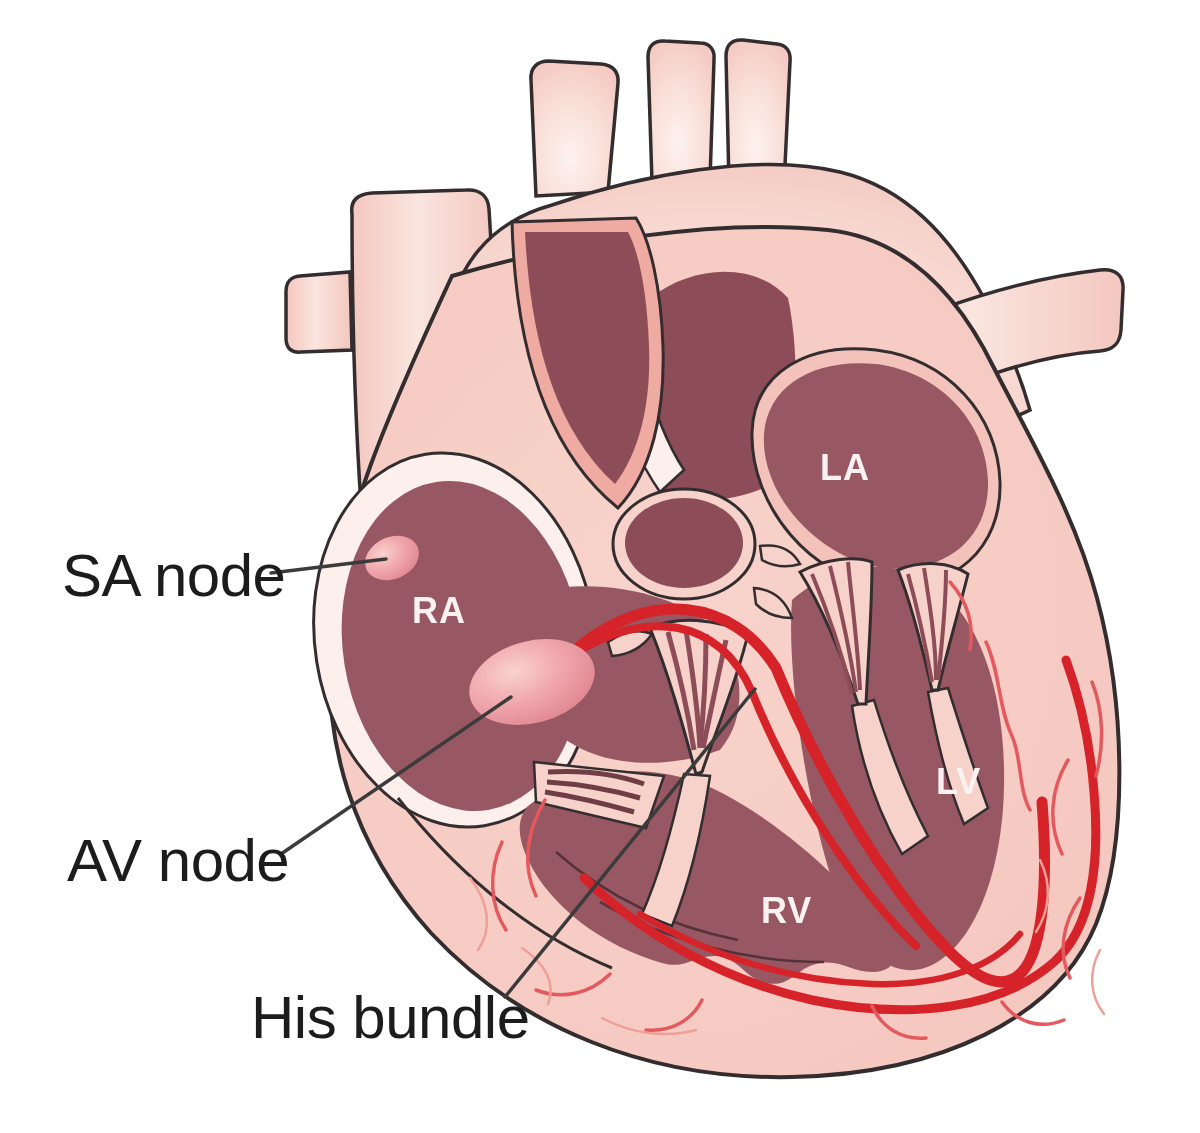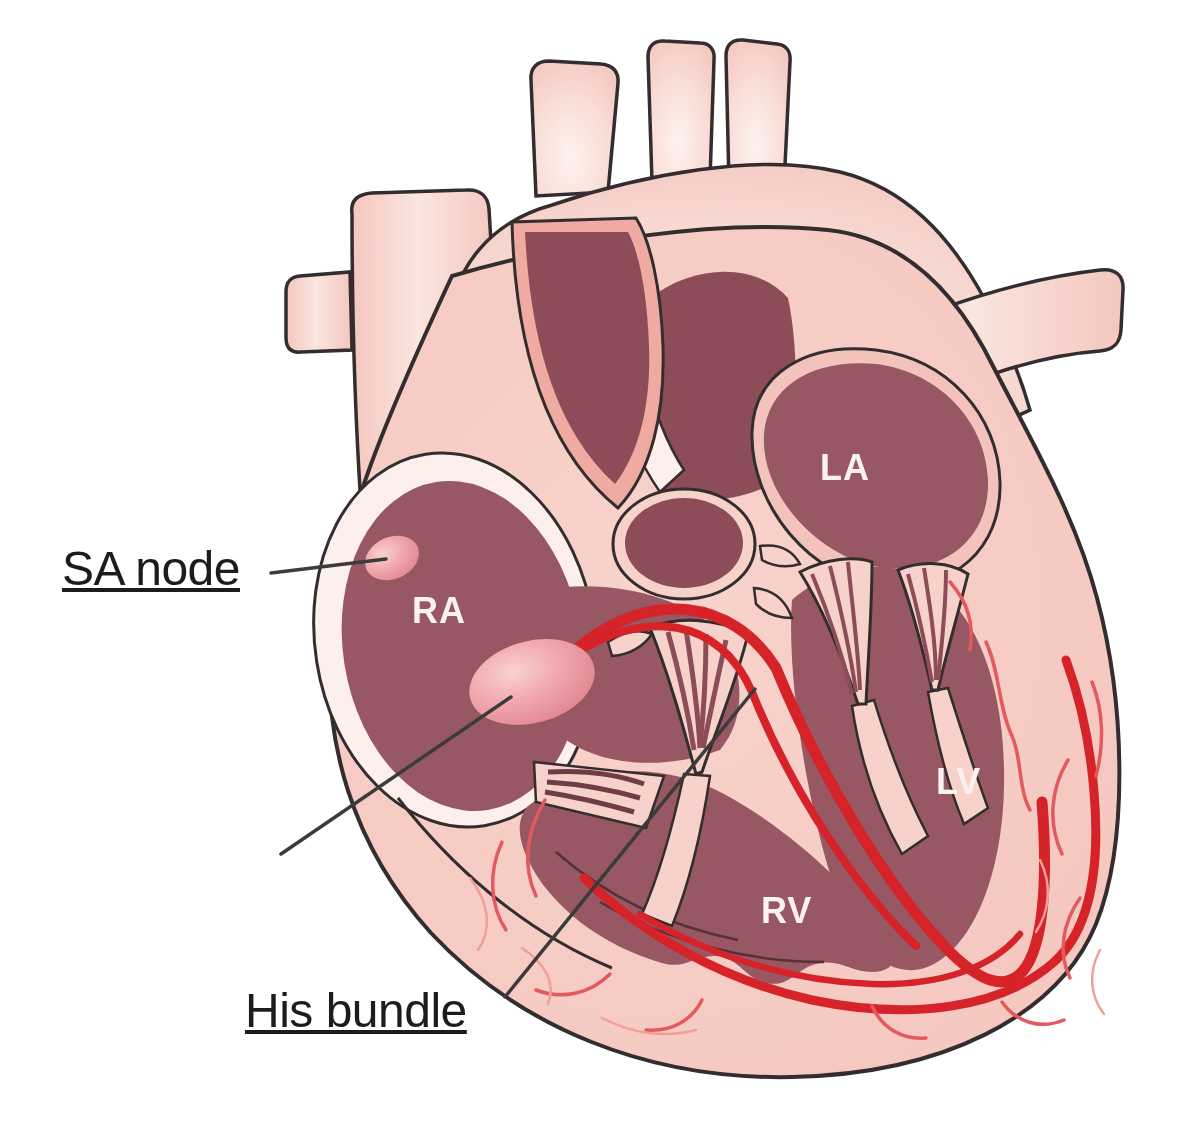--- a/index.html
+++ b/index.html
@@ -3,22 +3,22 @@
 <meta charset="utf-8">
 <style>
   html,body{margin:0;padding:0;background:#fff;}
   .stage{
     position:relative;width:1200px;height:1133px;overflow:hidden;
     background:var(--background,#fff);
     font-family:"Liberation Sans", sans-serif;
   }
   .stage svg{position:absolute;left:0;top:0;}
   .ann{
-    position:absolute;font-size:48px;font-weight:400;
-    color:var(--annotation-text,#1c1c1c);letter-spacing:-0.5px;white-space:nowrap;text-decoration:underline;
+    position:absolute;font-size:60px;font-weight:400;
+    color:var(--annotation-text,#1c1c1c);letter-spacing:-0.5px;white-space:nowrap;
   }
   .chm{
     position:absolute;font-size:36px;font-weight:700;
     color:var(--chamber-text,#faf1f0);letter-spacing:1px;white-space:nowrap;
   }
 </style>
 </head>
 <body>
 
 <div class="stage">
@@ -162,20 +162,21 @@
     <ellipse cx="532" cy="682" rx="64" ry="41" transform="rotate(-15 532 682)" fill="url(#gNode)"></ellipse>
 
     <g fill="none" style="stroke:var(--pointer-line)" stroke-width="3.5" stroke-linecap="round">
       <path d="M 271,573 L 386,559"></path>
       <path d="M 281,854 L 511,697"></path>
       <path d="M 505,997 L 755,689"></path>
     </g>
   </svg>
 
   <div class="ann" style="left:62px;top:541px">SA node</div>
-  <div class="ann" style="left:245px;top:983px">His bundle</div>
+  <div class="ann" style="left:67px;top:826px">AV node</div>
+  <div class="ann" style="left:251px;top:983px">His bundle</div>
 
   <div class="chm" style="left:412px;top:590px">RA</div>
   <div class="chm" style="left:820px;top:447px">LA</div>
   <div class="chm" style="left:936px;top:761px">LV</div>
   <div class="chm" style="left:761px;top:890px">RV</div>
 
 </div>
 
 </body></html>

